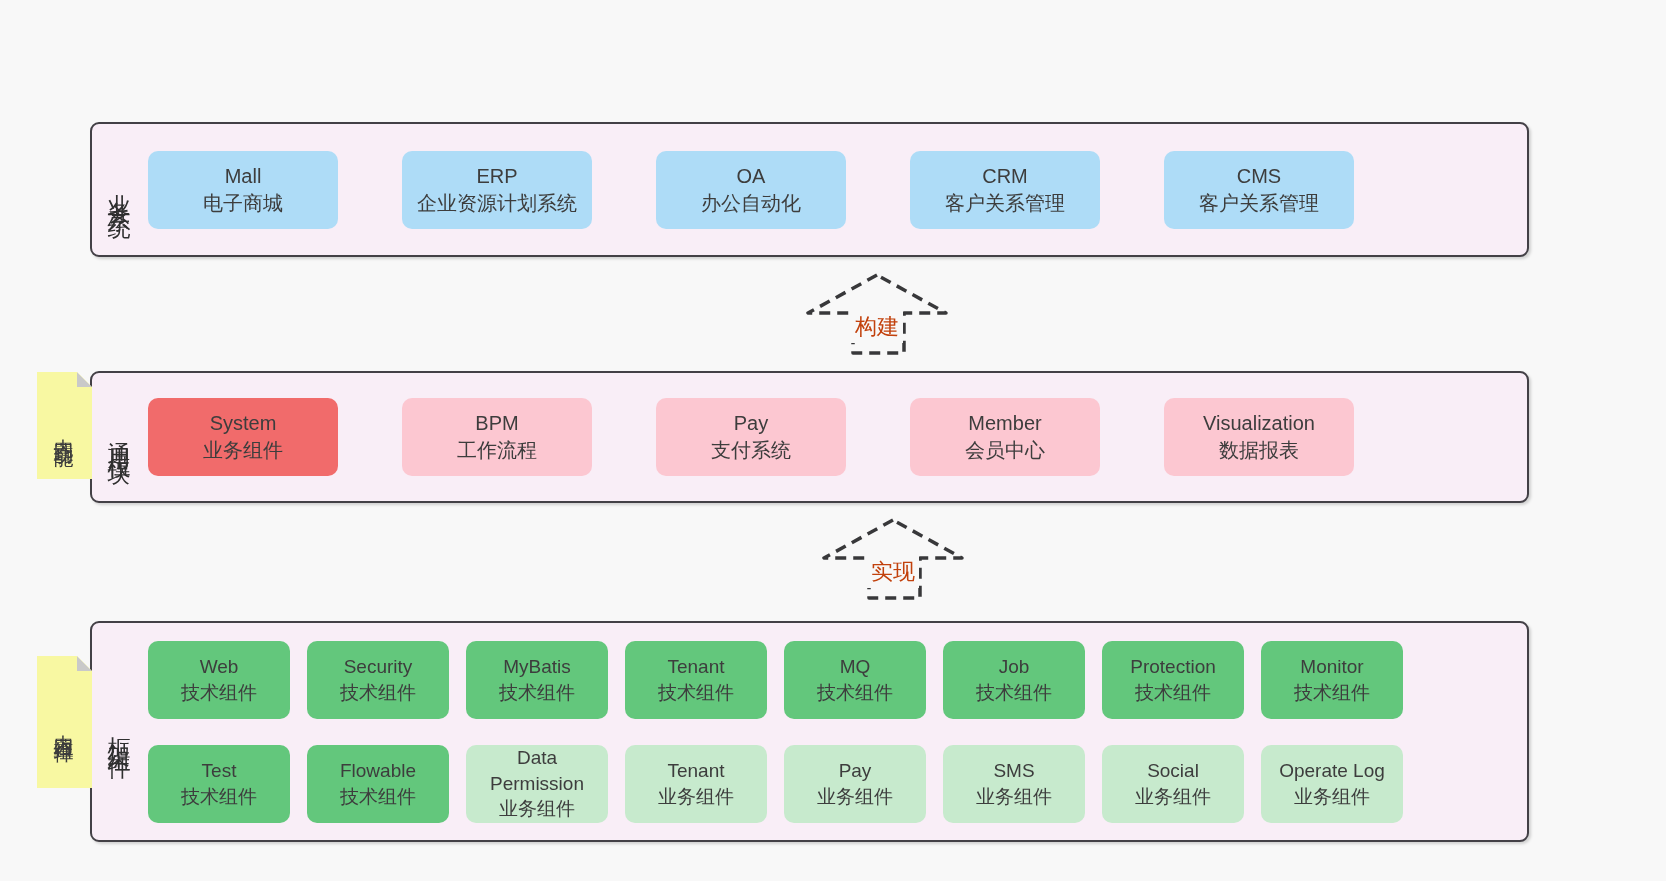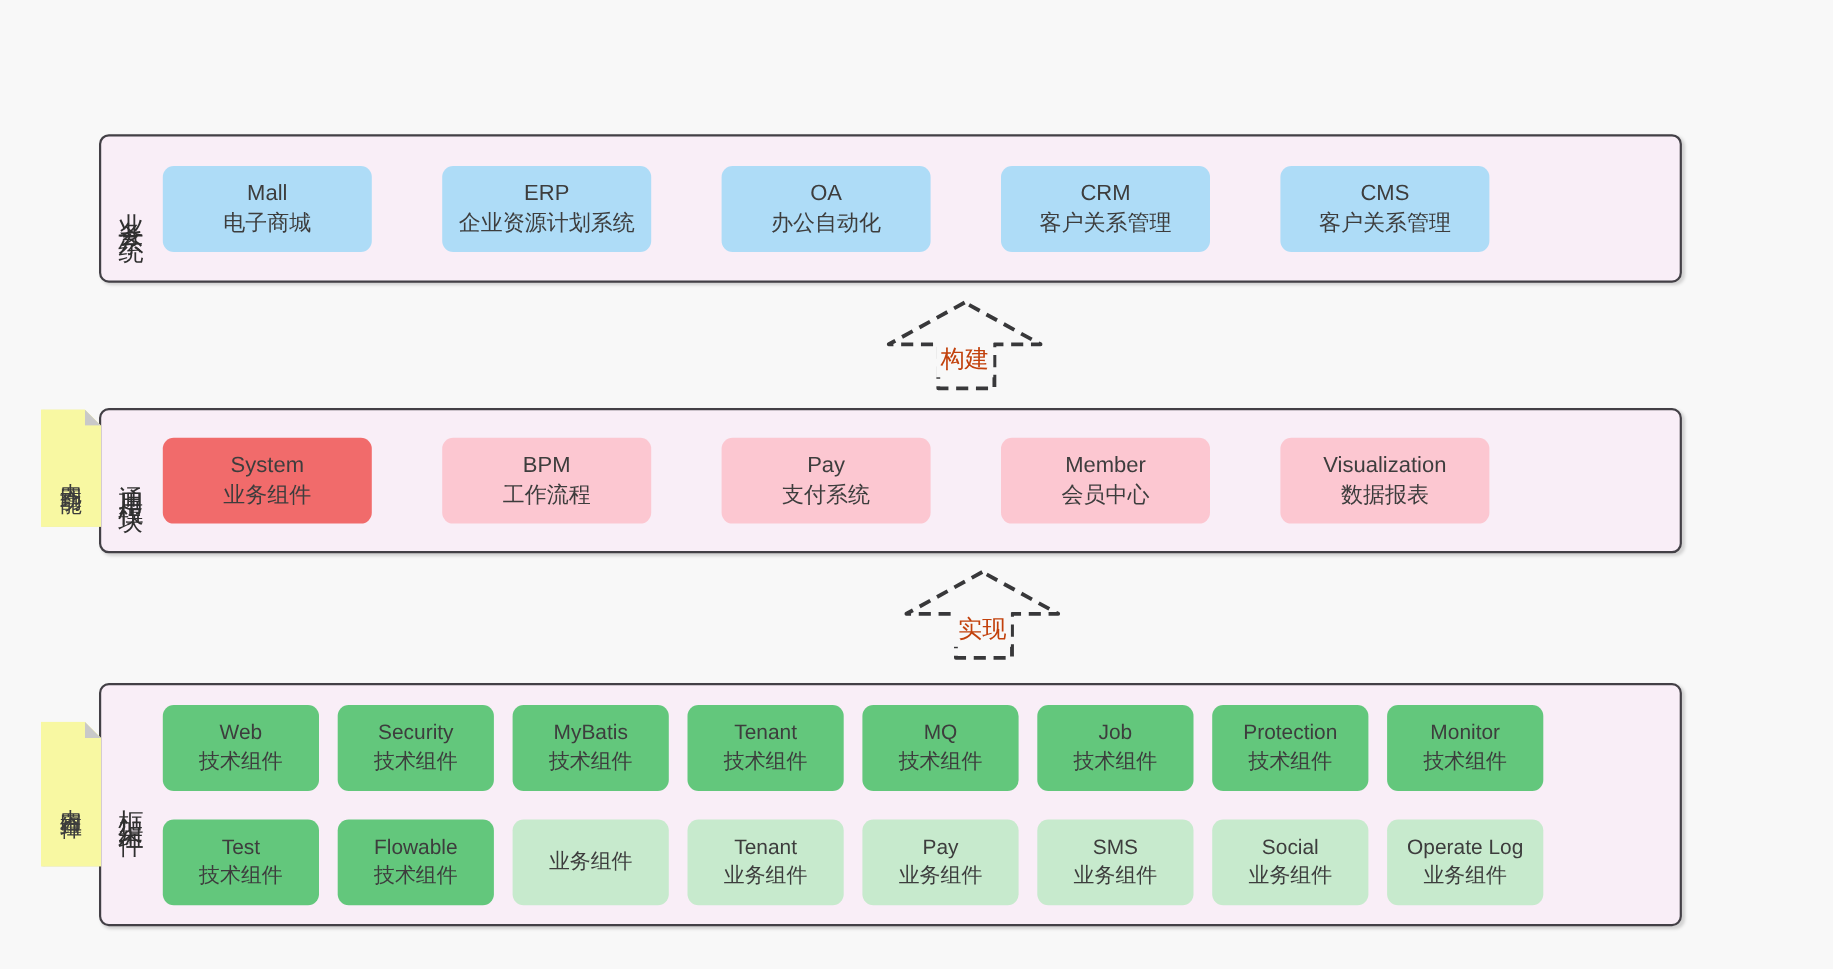--- a/index.html
+++ b/index.html
@@ -229,20 +229,21 @@
         <div class="box-row">
           <div class="box v-green">
             <div class="box-title">Test</div>
             <div class="box-sub">技术组件</div>
           </div>
           <div class="box v-green">
             <div class="box-title">Flowable</div>
             <div class="box-sub">技术组件</div>
           </div>
           <div class="box v-green-light">
+            <div class="box-title">Data Permission</div>
             <div class="box-sub">业务组件</div>
           </div>
           <div class="box v-green-light">
             <div class="box-title">Tenant</div>
             <div class="box-sub">业务组件</div>
           </div>
           <div class="box v-green-light">
             <div class="box-title">Pay</div>
             <div class="box-sub">业务组件</div>
           </div>

